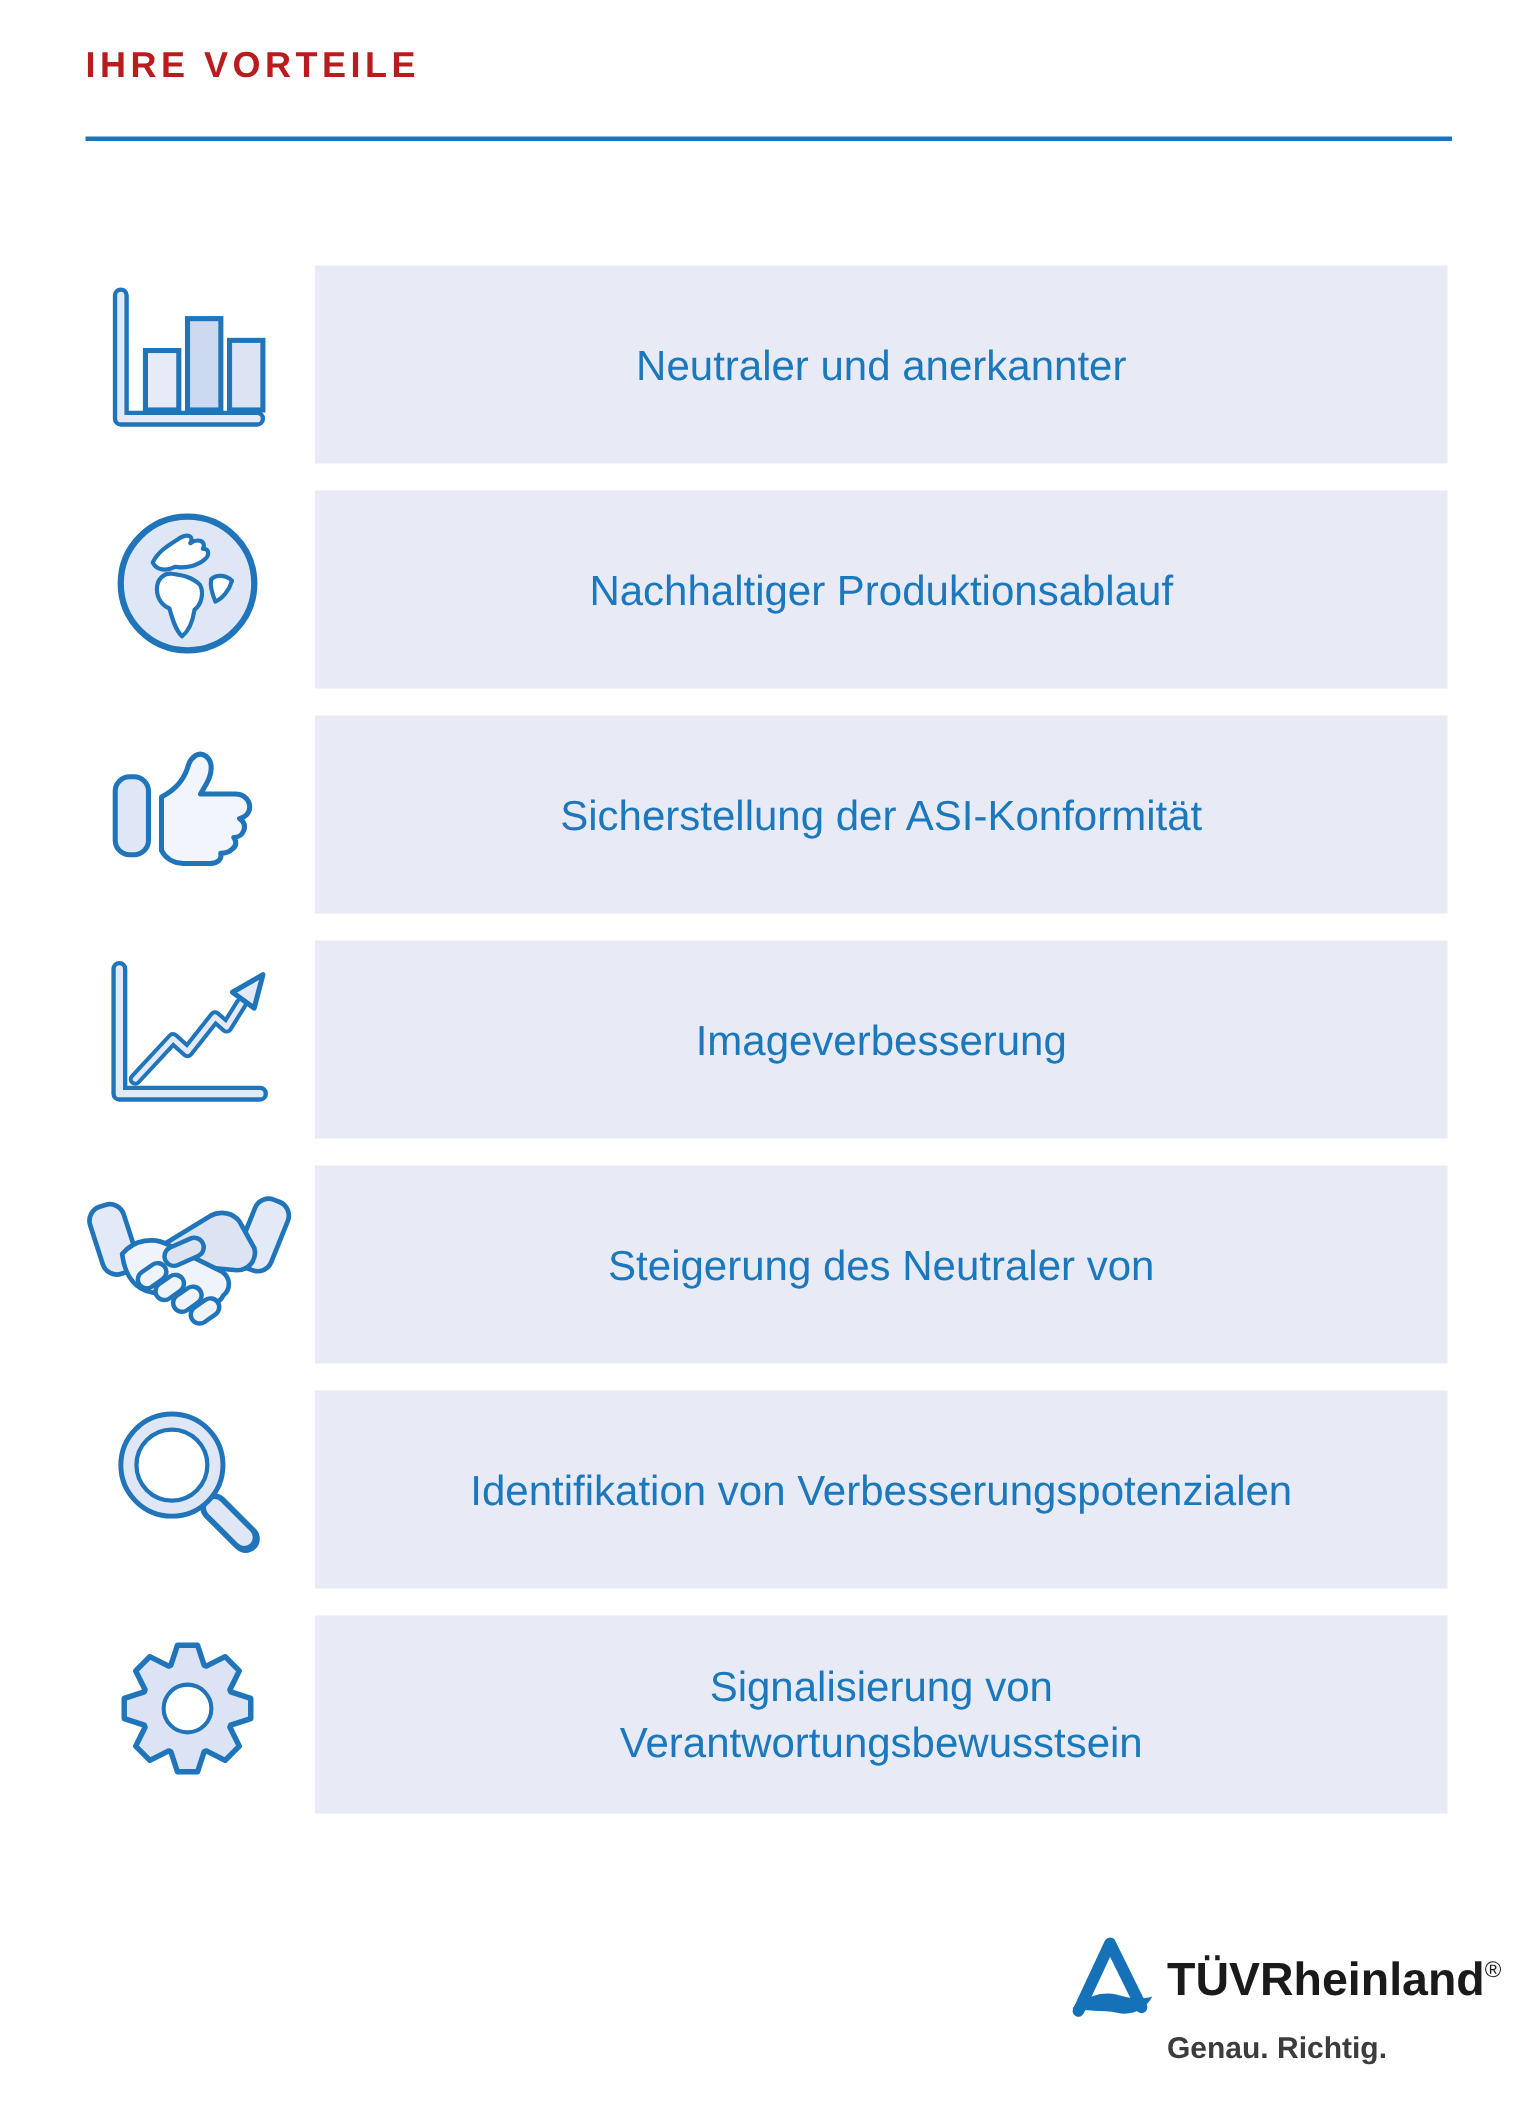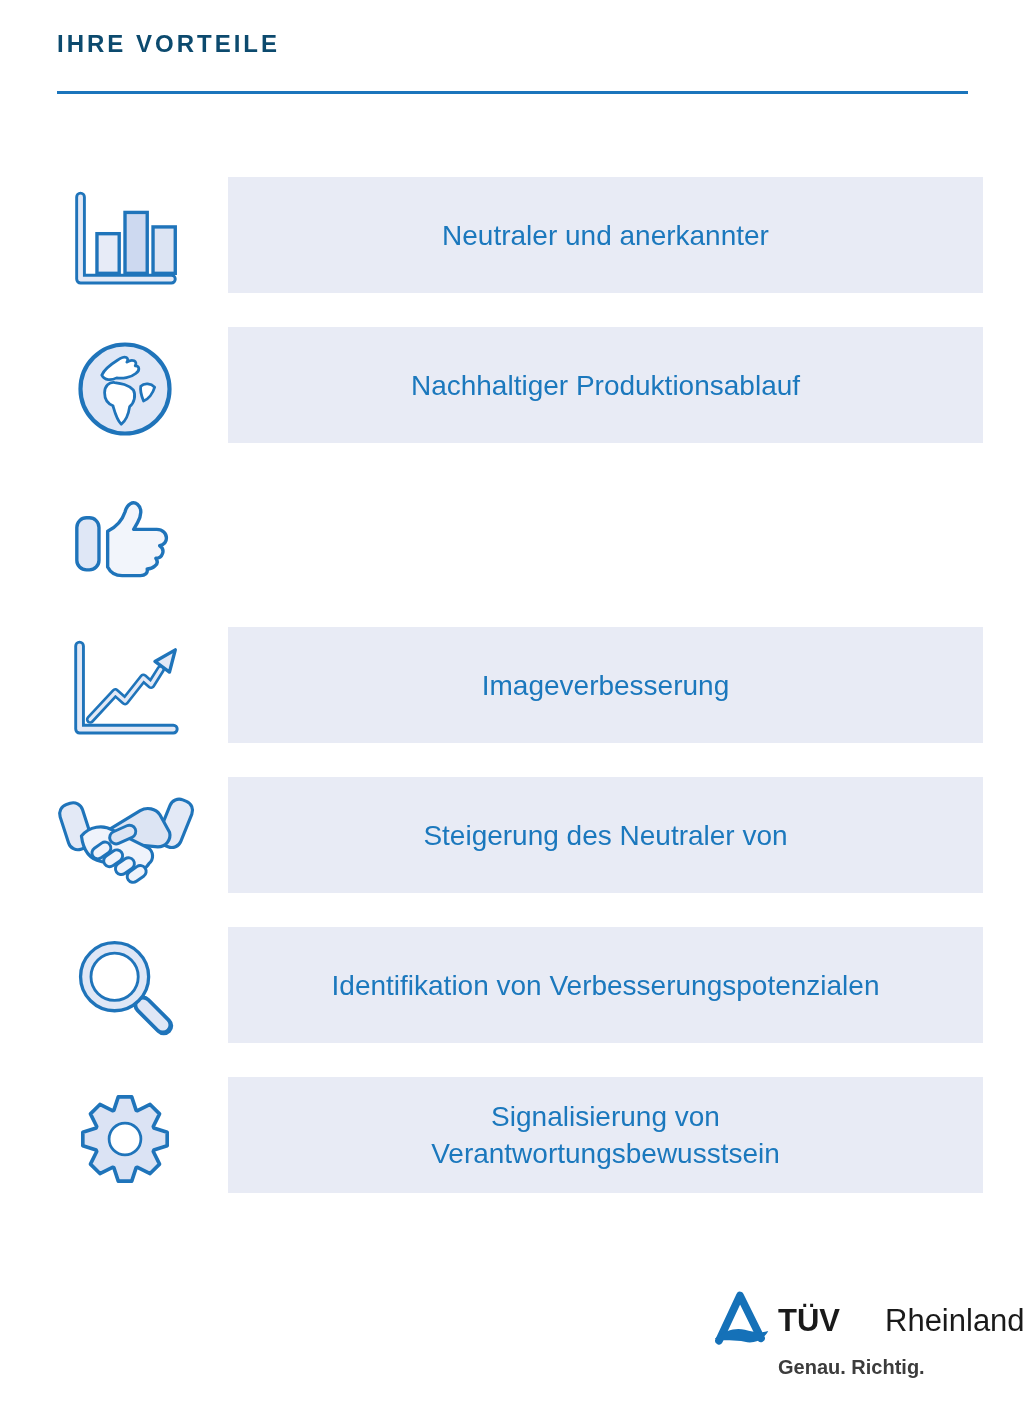--- a/index.html
+++ b/index.html
@@ -2,43 +2,43 @@
 <html><head>
 <meta charset="utf-8">
 <style>
   html,body{margin:0;padding:0;}
   body{
     width:1024px;height:1411px;position:relative;background:#ffffff;
     font-family:"Liberation Sans","DejaVu Sans",sans-serif;overflow:hidden;
   }
   .page-title{
     position:absolute;left:57px;top:30px;
-    font-size:24px;font-weight:bold;letter-spacing:3px;color:#0c4a6e;
+    font-size:24px;font-weight:bold;letter-spacing:3px;color:#b91c1c;
   }
   .title-rule{
     position:absolute;left:57px;top:91px;width:911px;height:3px;background:#1b75bc;
   }
   .row{position:absolute;left:0;width:1024px;height:123px;}
   .icon-cell{
     position:absolute;left:52px;top:0;width:145px;height:123px;
     display:flex;align-items:center;justify-content:center;
   }
   .benefit-box{
-    position:absolute;left:228px;top:0;width:755px;height:116px;background:#e8ebf5;
+    position:absolute;left:210px;top:0;width:755px;height:132px;background:#e8ebf5;
     display:flex;flex-direction:column;align-items:center;justify-content:center;
   }
   .benefit-line{
     color:#1b78bd;font-size:28px;font-weight:300;line-height:37px;text-align:center;
   }
   .logo{position:absolute;left:710px;top:1286px;width:280px;height:90px;}
   .logo-mark{position:absolute;left:0;top:2px;width:60px;height:62px;}
   .logo-textblock{position:absolute;left:68px;top:12px;white-space:nowrap;}
   .logo-line1{font-size:31px;color:#1a1a1a;line-height:31px;}
   .logo-tuv{font-weight:bold;}
-  .logo-rheinland{font-weight:normal;margin-left:45px;}
+  .logo-rheinland{font-weight:bold;}
   .logo-reg{font-size:15px;vertical-align:12px;}
   .logo-tagline{font-size:20px;font-weight:bold;color:#3c3c3c;margin-top:20px;}
   svg{display:block;}
 </style>
 </head>
 <body>
 
 <div class="page-title">IHRE VORTEILE</div>
 <div class="title-rule"></div>
 
@@ -70,20 +70,23 @@
     <div class="benefit-line">Nachhaltiger Produktionsablauf</div>
   </div>
 </div>
 
 <div class="row" style="top:477px">
   <div class="icon-cell">
     <svg width="106" height="100" viewBox="0 0 110 100">
       <rect x="5" y="28" width="23" height="54" rx="10" fill="#dfe7f6" stroke="#1f74ba" stroke-width="3.5"></rect>
       <path d="M37,79 L37,42 C45,38 52,31 55,22 C57,14 63,10 68,14 C73,18 72,26 68,33 L64,40 L88,40 C94,40 98,44 98,49 C98,53 95,56 91,57 C94,59 95,62 94,65 C93,68 90,70 87,70 C89,73 89,76 86,78 C84,80 81,81 78,81 C79,85 76,88 71,88 L52,88 C46,88 40,85 37,79 Z" fill="#f2f5fb" stroke="#1f74ba" stroke-width="3.5" stroke-linejoin="round"></path>
     </svg>
+  </div>
+  <div class="benefit-box">
+    <div class="benefit-line">Sicherstellung der ASI-Konformität</div>
   </div>
 </div>
 
 <div class="row" style="top:627px">
   <div class="icon-cell">
     <svg width="116" height="104" viewBox="0 0 120 105">
       <polyline points="13,8 13,94 110,94" fill="none" stroke="#1f74ba" stroke-width="11" stroke-linecap="round" stroke-linejoin="round"></polyline>
       <polyline points="13,8 13,94 110,94" fill="none" stroke="#e3e9f6" stroke-width="5" stroke-linecap="round" stroke-linejoin="round"></polyline>
       <polyline points="24,84 50,56 60,65 79,41 87,48 97,32" fill="none" stroke="#1f74ba" stroke-width="9" stroke-linecap="round" stroke-linejoin="round"></polyline>
       <polyline points="24,84 50,56 60,65 79,41 87,48 97,32" fill="none" stroke="#e3e9f6" stroke-width="3.5" stroke-linecap="round" stroke-linejoin="round"></polyline>

